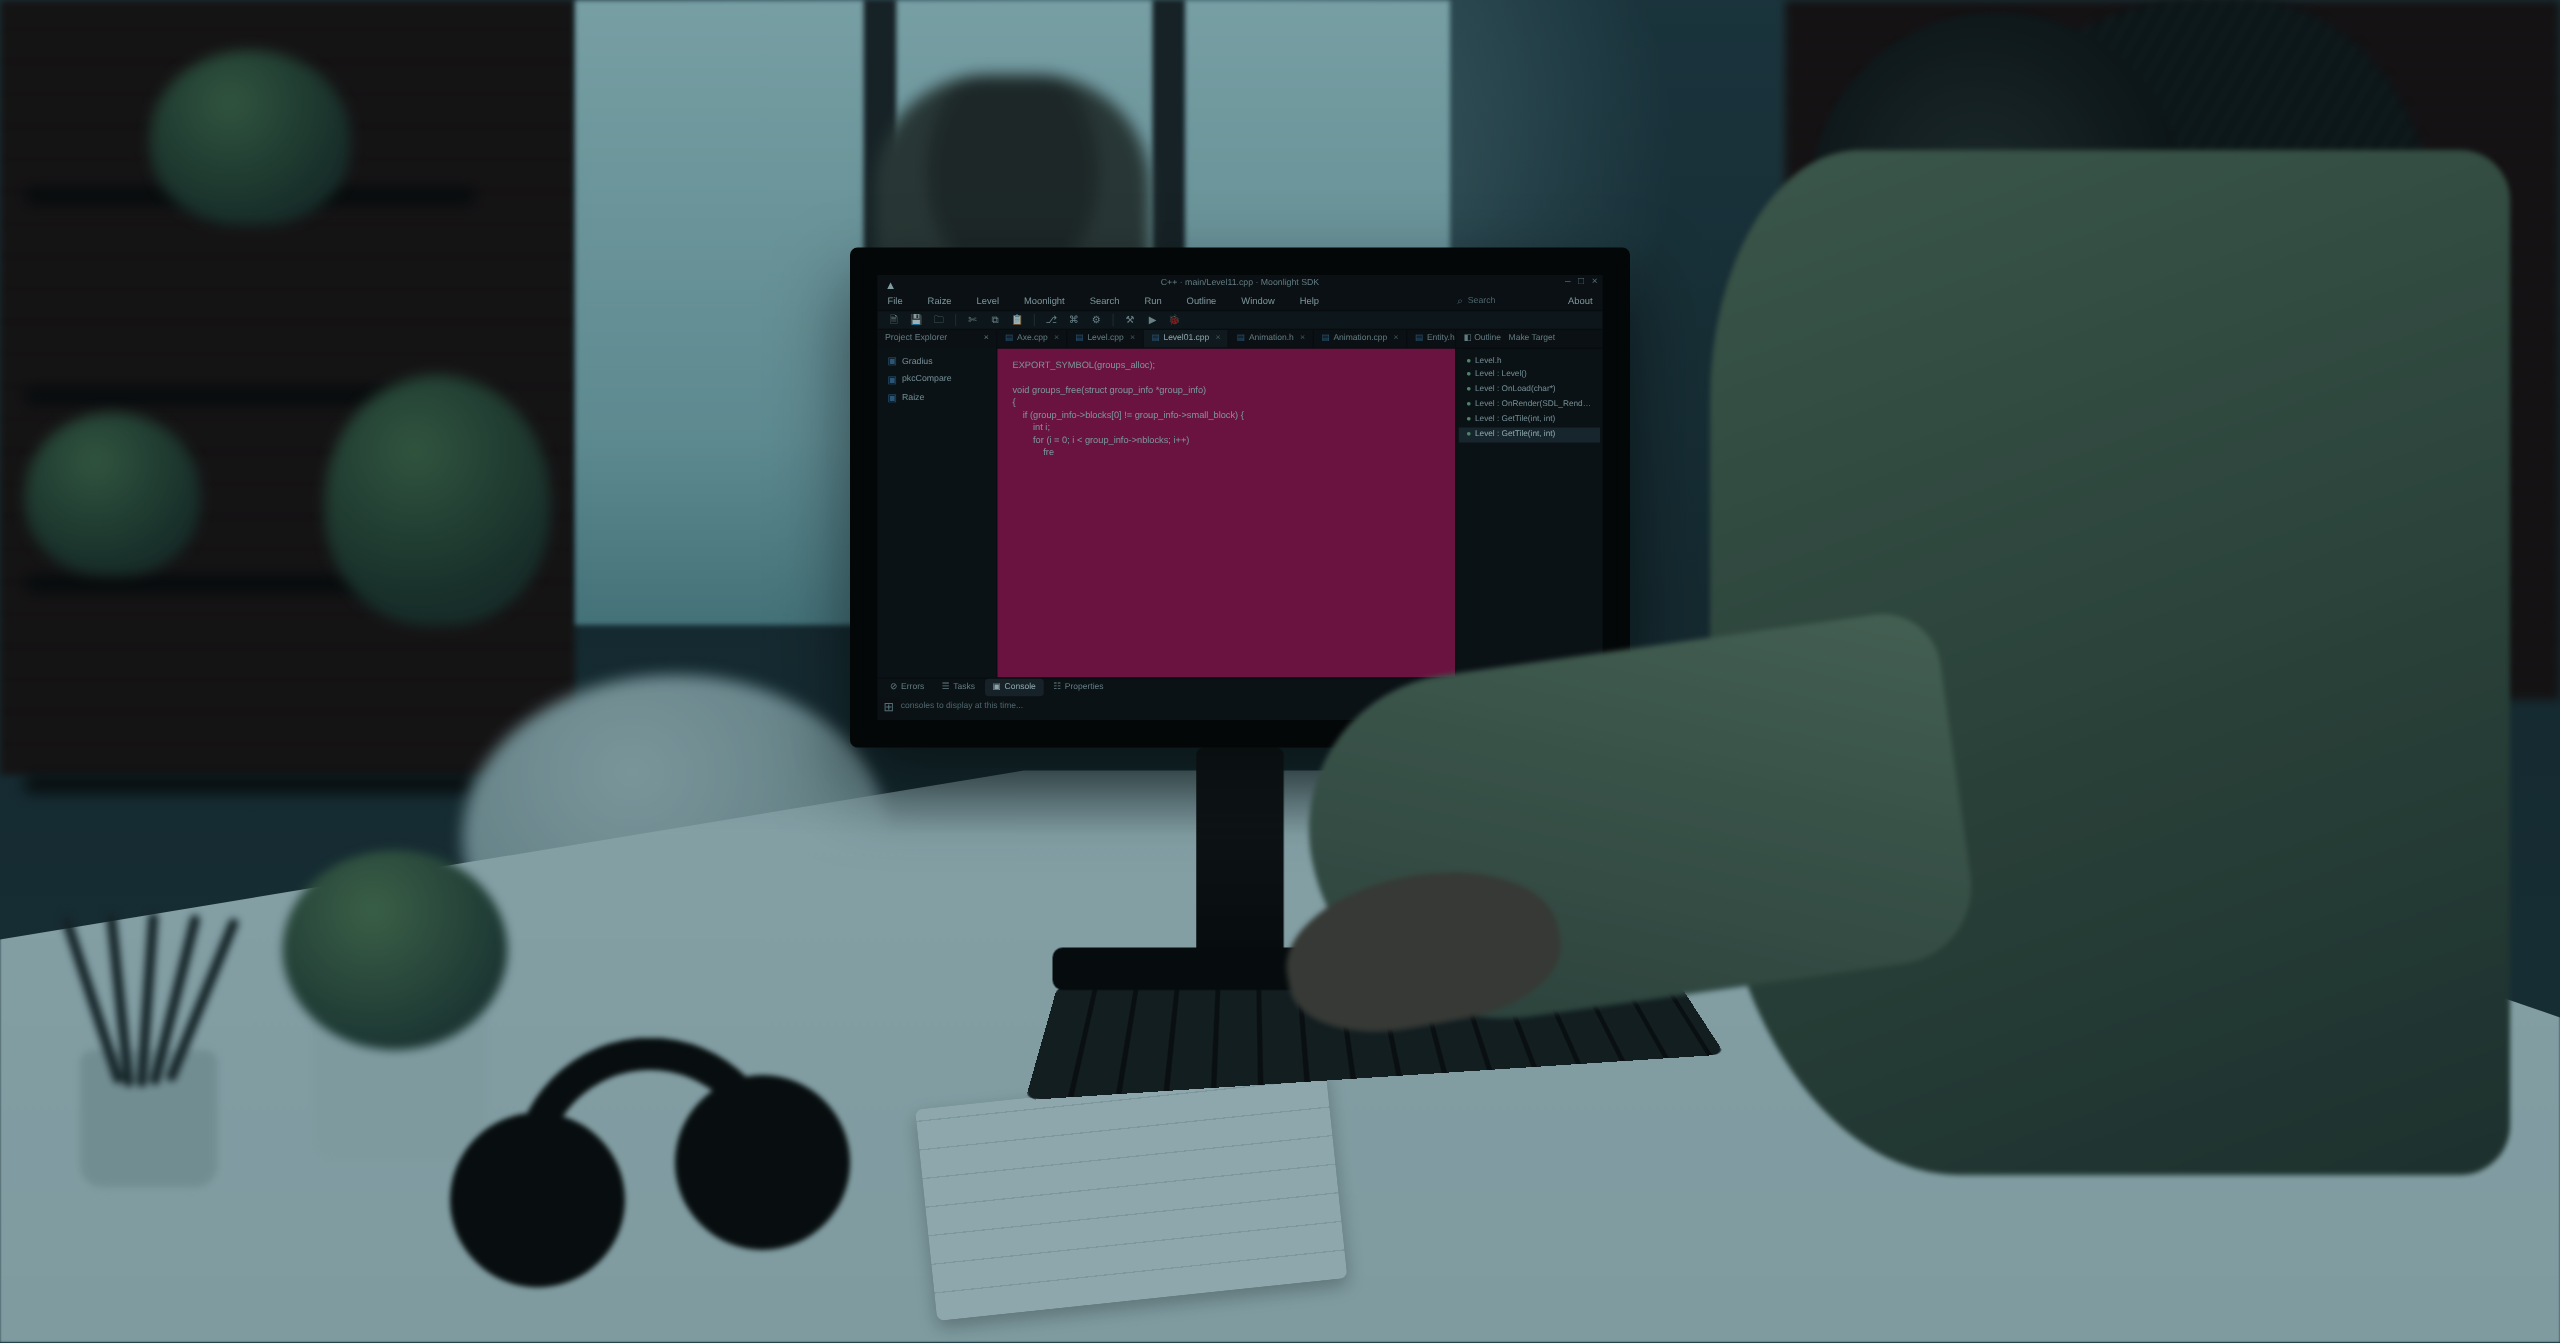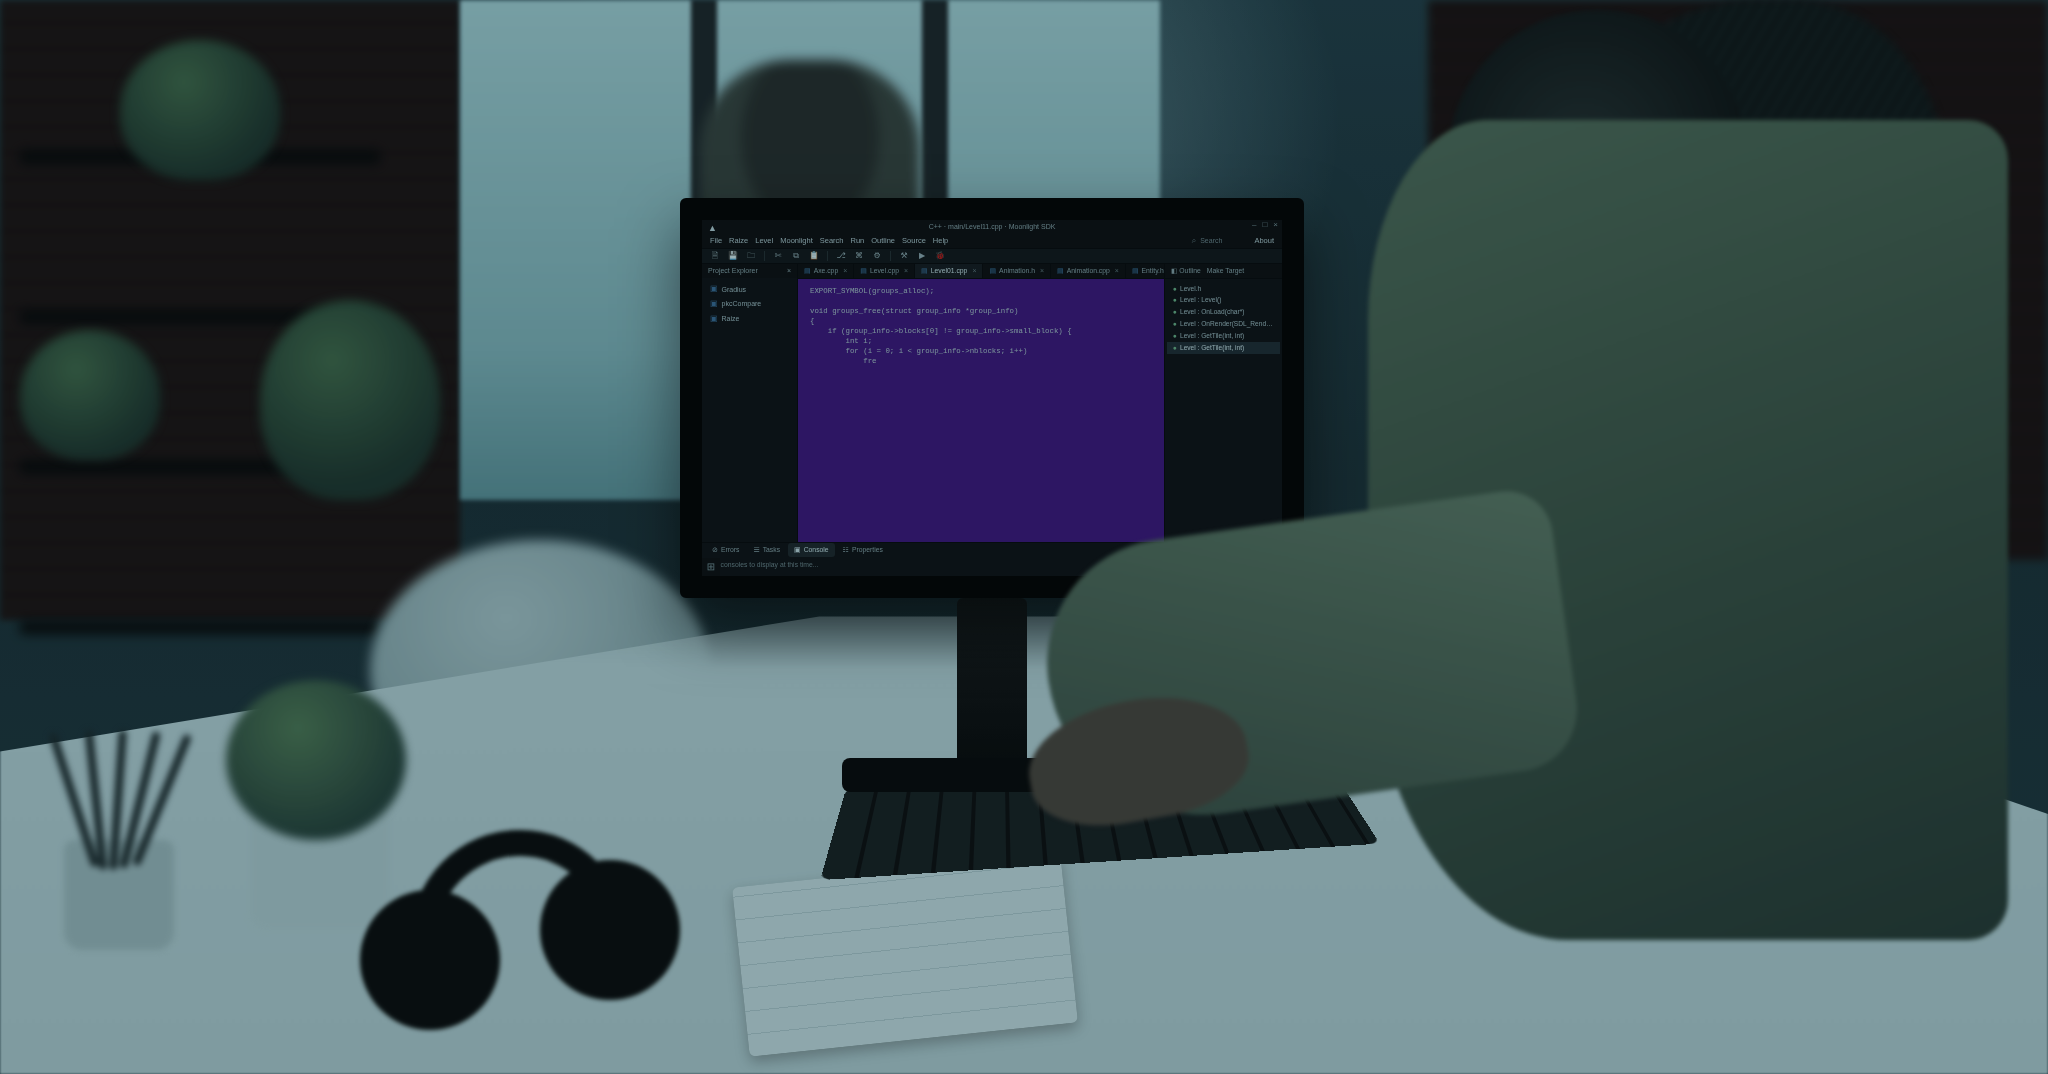--- a/index.html
+++ b/index.html
@@ -175,21 +175,21 @@
     display:flex; flex-direction:column; overflow:hidden;
   }
   .ide .titlebar{
     height:14px; background:#0e161b; display:flex; align-items:center;
     justify-content:center; position:relative; color:#9fb2b7; font-size:7px;
   }
   .ide .titlebar .winctl{position:absolute; right:4px; top:0; display:flex; gap:6px; font-size:8px; color:#8aa0a6}
   .ide .titlebar .winctl span{cursor:default}
   .ide .titlebar .logo{position:absolute; left:6px; top:2px; color:#d6e3e6; font-size:9px; font-weight:700}
   .ide .menubar{
-    height:14px; background:#0e161b; display:flex; align-items:center; gap:7px;
+    height:14px; background:#0e161b; display:flex; align-items:center; gap:20px;
     padding:0 8px; color:#c9d6da; font-size:7.5px;
   }
   .ide .menubar .spacer{flex:1}
   .ide .menubar .search{display:flex; align-items:center; gap:4px; color:#7d9298; font-size:7px}
   .ide .menubar .search .mag{font-size:8px}
   .ide .toolbar{
     height:16px; background:#141f25; display:flex; align-items:center; gap:8px;
     padding:0 8px; border-top:1px solid #0a1115; border-bottom:1px solid #0a1115;
   }
   .ide .toolbar .ico{width:10px; height:10px; display:inline-flex; align-items:center; justify-content:center;
@@ -211,21 +211,21 @@
 
   .ide .editor-area{flex:1; display:flex; flex-direction:column; min-width:0}
   .ide .tabs{height:15px; display:flex; align-items:stretch; background:#0e171c;
     border-bottom:1px solid #0a1115; overflow:hidden}
   .ide .tabs .tab{display:flex; align-items:center; gap:3px; padding:0 6px;
     font-size:6.8px; color:#9fb2b7; border-right:1px solid #0a1115; white-space:nowrap}
   .ide .tabs .tab.active{background:#18242b; color:#e5eef0}
   .ide .tabs .tab .fico{color:#3e7cab; font-size:7px}
   .ide .tabs .tab .x{color:#6e8288; font-size:7px; margin-left:2px}
 
-  .ide .code{flex:1; background:#4c1d95; padding:8px 12px; font-family:Liberation Mono, monospace;
+  .ide .code{flex:1; background:#be185d; padding:8px 12px; font-family:Liberation Sans, sans-serif;
     font-size:7.4px; color:#c9d6da; white-space:pre; overflow:hidden}
 
   .ide .outline{width:118px; background:#10191f; border-left:1px solid #0a1115; display:flex; flex-direction:column}
   .ide .outline .ohdr{height:15px; display:flex; align-items:center; gap:6px;
     padding:0 6px; font-size:6.8px; color:#9fb2b7; background:#0e171c; border-bottom:1px solid #0a1115}
   .ide .outline ul{list-style:none; padding:4px 2px}
   .ide .outline li{font-size:6.6px; color:#b9cbd0; padding:1.5px 6px; white-space:nowrap; overflow:hidden; text-overflow:ellipsis}
   .ide .outline li .dot{color:#76c490; margin-right:3px}
   .ide .outline li.sel{background:#243640; color:#e5eef0}
 
@@ -310,21 +310,21 @@
         </div>
 
         <div class="menubar">
           <span>File</span>
           <span>Raize</span>
           <span>Level</span>
           <span>Moonlight</span>
           <span>Search</span>
           <span>Run</span>
           <span>Outline</span>
-          <span>Source</span>
+          <span>Window</span>
           <span>Help</span>
           <span class="spacer"></span>
           <span class="search">
             <span class="mag">⌕</span>
             <span>Search</span>
           </span>
           <span style="width:18px"></span>
           <span>About</span>
         </div>
 

